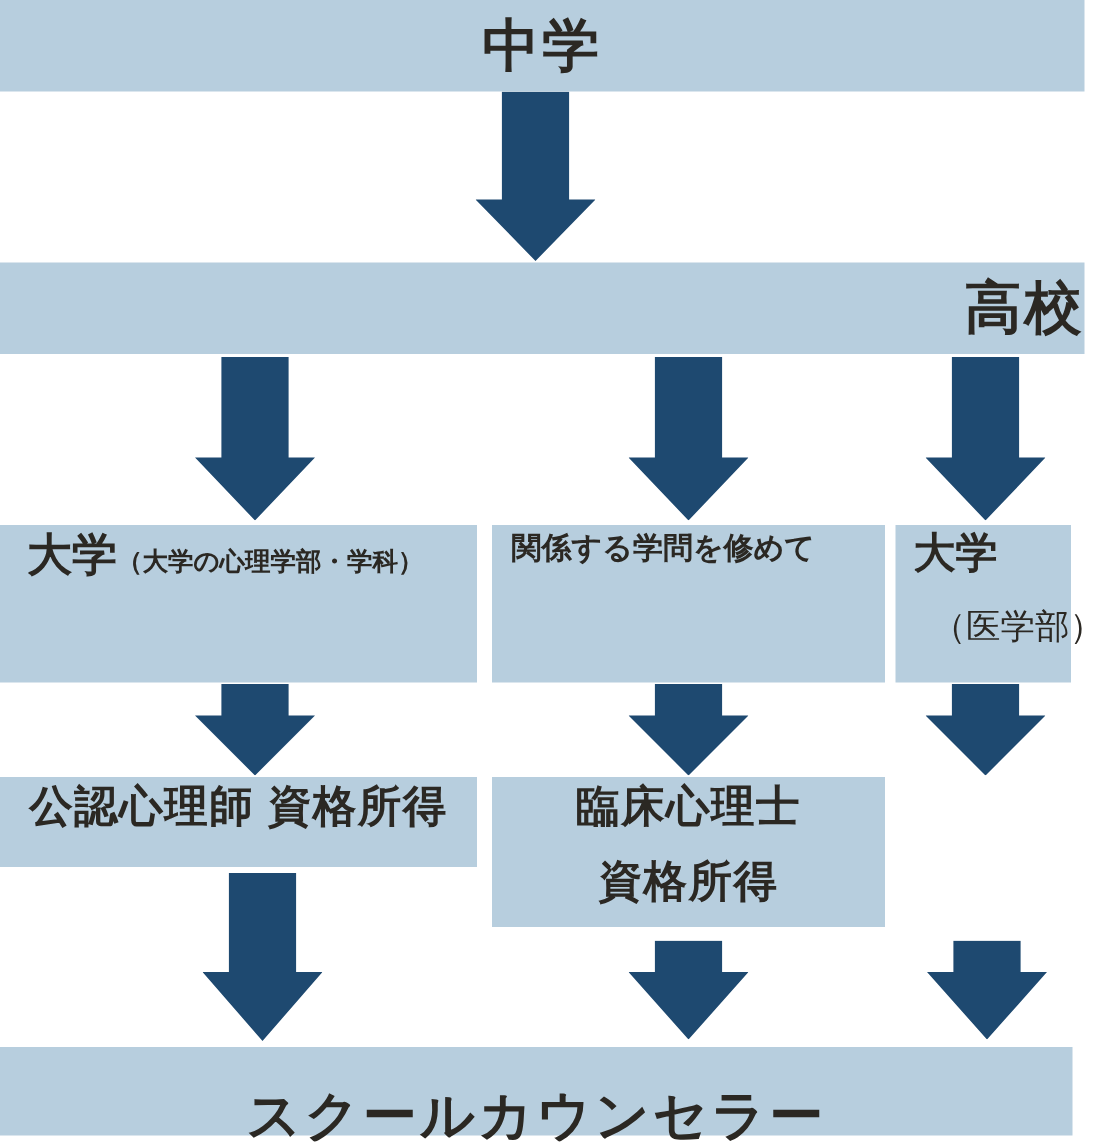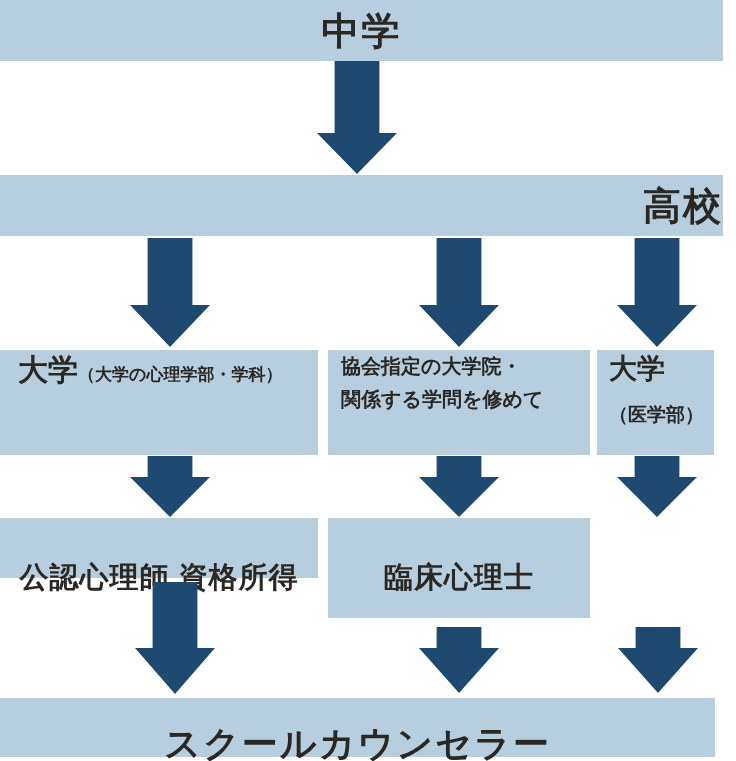--- a/index.html
+++ b/index.html
@@ -27,23 +27,23 @@
     font-size:38px;font-weight:700;letter-spacing:2px;line-height:1;
   }
   .arrow{
     position:absolute;background:var(--arrow);
     clip-path:polygon(22% 0,78% 0,78% var(--ht),100% var(--ht),50% 100%,0 var(--ht),22% var(--ht));
   }
   .line{white-space:nowrap;}
   .main-lg{font-size:30px;font-weight:700;}
   .note{font-size:17px;font-weight:700;}
   .mid-line{font-size:20px;font-weight:700;line-height:33px;}
-  .cert-label{font-size:29px;font-weight:700;text-align:center;letter-spacing:1px;margin-top:40px;}
+  .cert-label{font-size:29px;font-weight:700;text-align:center;letter-spacing:1px;}
   .uni-main{font-size:28px;font-weight:700;}
-  .uni-note{font-size:19px;font-weight:700;}
+  .uni-note{font-size:23px;font-weight:400;margin-left:12px;}
 </style>
 </head>
 <body>
 
 <div class="stage">
 
   <div class="bar" style="top:0;height:61px;">
     <span class="bar-label">中学</span>
   </div>
 
@@ -57,39 +57,39 @@
   <div class="arrow" style="left:419px;top:238px;width:80px;height:109px;--ht:67px;"></div>
   <div class="arrow" style="left:617px;top:238px;width:80px;height:109px;--ht:67px;"></div>
 
   <div class="box" style="left:0;top:350px;width:318px;height:105px;padding-left:18px;gap:10px;">
     <div class="line">
       <span class="main-lg">大学</span><span class="note">（大学の心理学部・学科）</span>
     </div>
   </div>
 
   <div class="box" style="left:328px;top:350px;width:262px;height:105px;padding-left:13px;">
-    <div class="mid-line line">協会指定の大学院・</div>
     <div class="mid-line line">関係する学問を修めて</div>
   </div>
 
   <div class="box" style="left:597px;top:350px;width:117px;height:105px;padding-left:12px;gap:14px;">
     <div class="uni-main line">大学</div>
     <div class="uni-note line">（医学部）</div>
   </div>
 
   <div class="arrow" style="left:130px;top:456px;width:80px;height:61px;--ht:21px;"></div>
   <div class="arrow" style="left:419px;top:456px;width:80px;height:61px;--ht:21px;"></div>
   <div class="arrow" style="left:617px;top:456px;width:80px;height:61px;--ht:21px;"></div>
 
   <div class="box" style="left:0;top:518px;width:318px;height:60px;align-items:center;">
     <span class="cert-label">公認心理師 資格所得</span>
   </div>
 
   <div class="box" style="left:328px;top:518px;width:262px;height:100px;align-items:center;gap:10px;">
     <span class="cert-label">臨床心理士</span>
+    <span class="cert-label">資格所得</span>
   </div>
 
 
   <div class="arrow" style="left:135px;top:582px;width:80px;height:112px;--ht:66px;"></div>
   <div class="arrow" style="left:419px;top:627px;width:80px;height:66px;--ht:21px;"></div>
   <div class="arrow" style="left:618px;top:627px;width:80px;height:66px;--ht:21px;"></div>
 
   <div class="bar" style="top:698px;height:59px;width:715px;">
     <span class="bar-label" style="font-size:36px;margin-top:32px;">スクールカウンセラー</span>
   </div>

